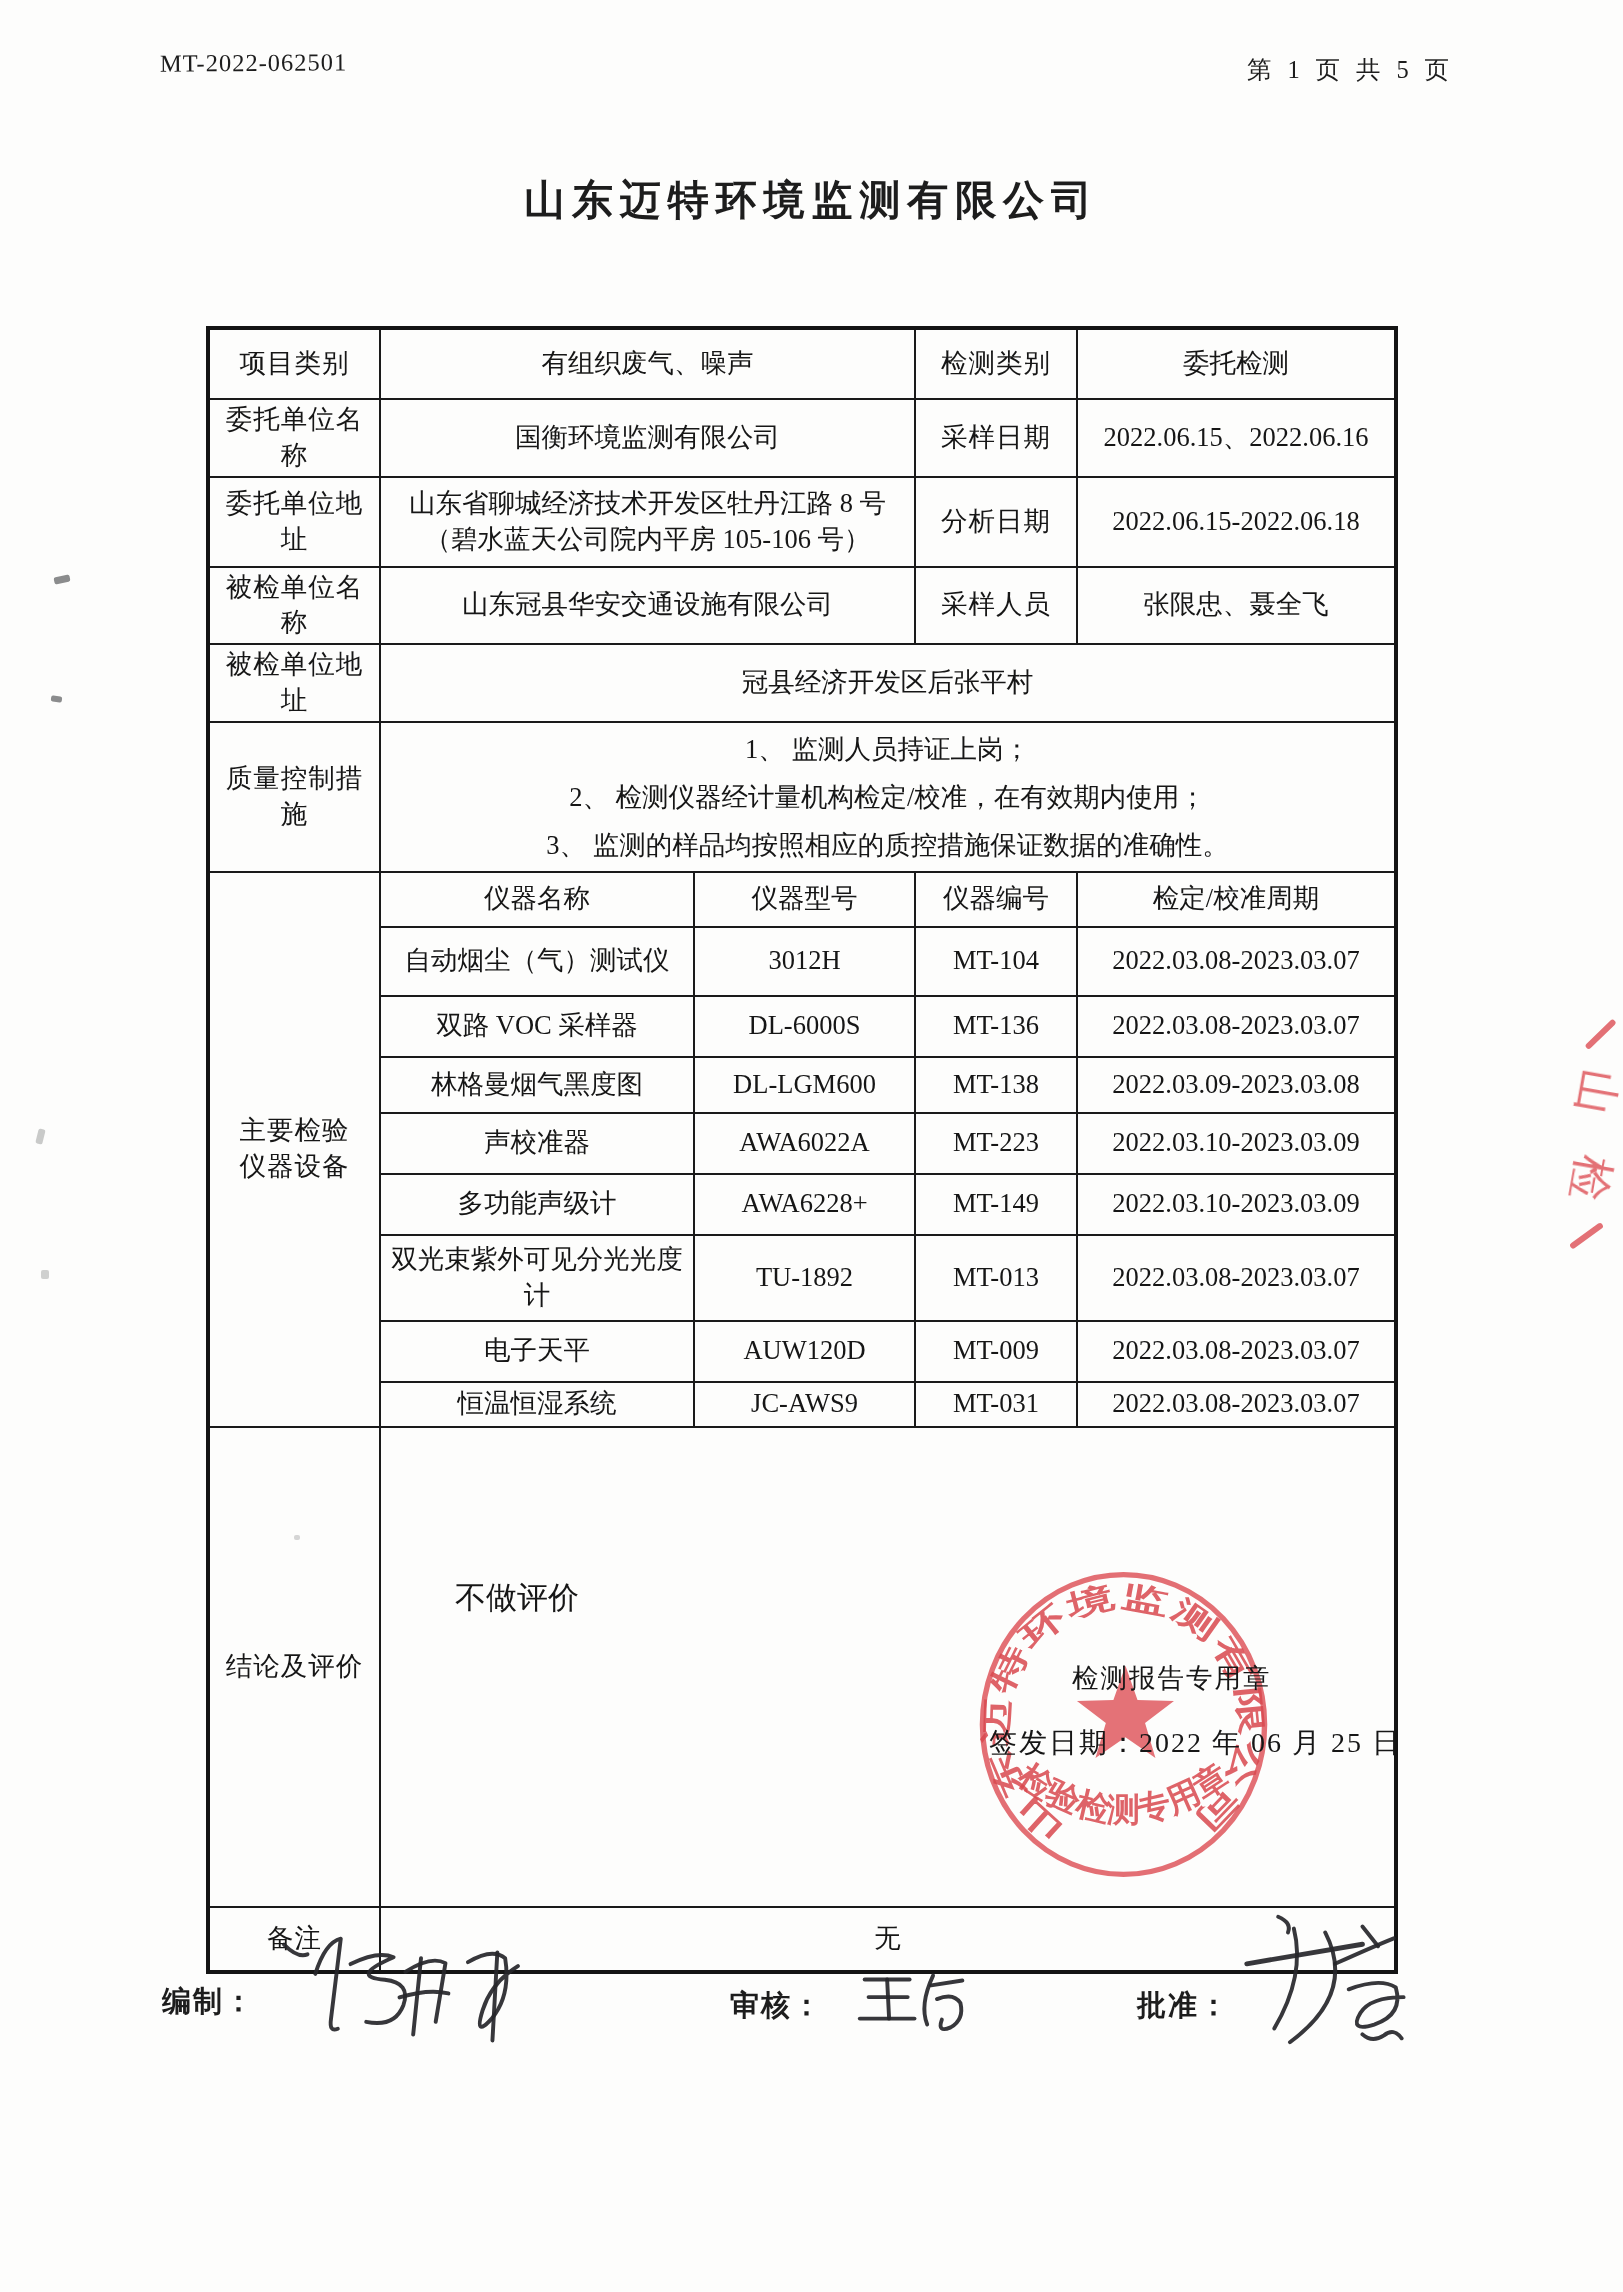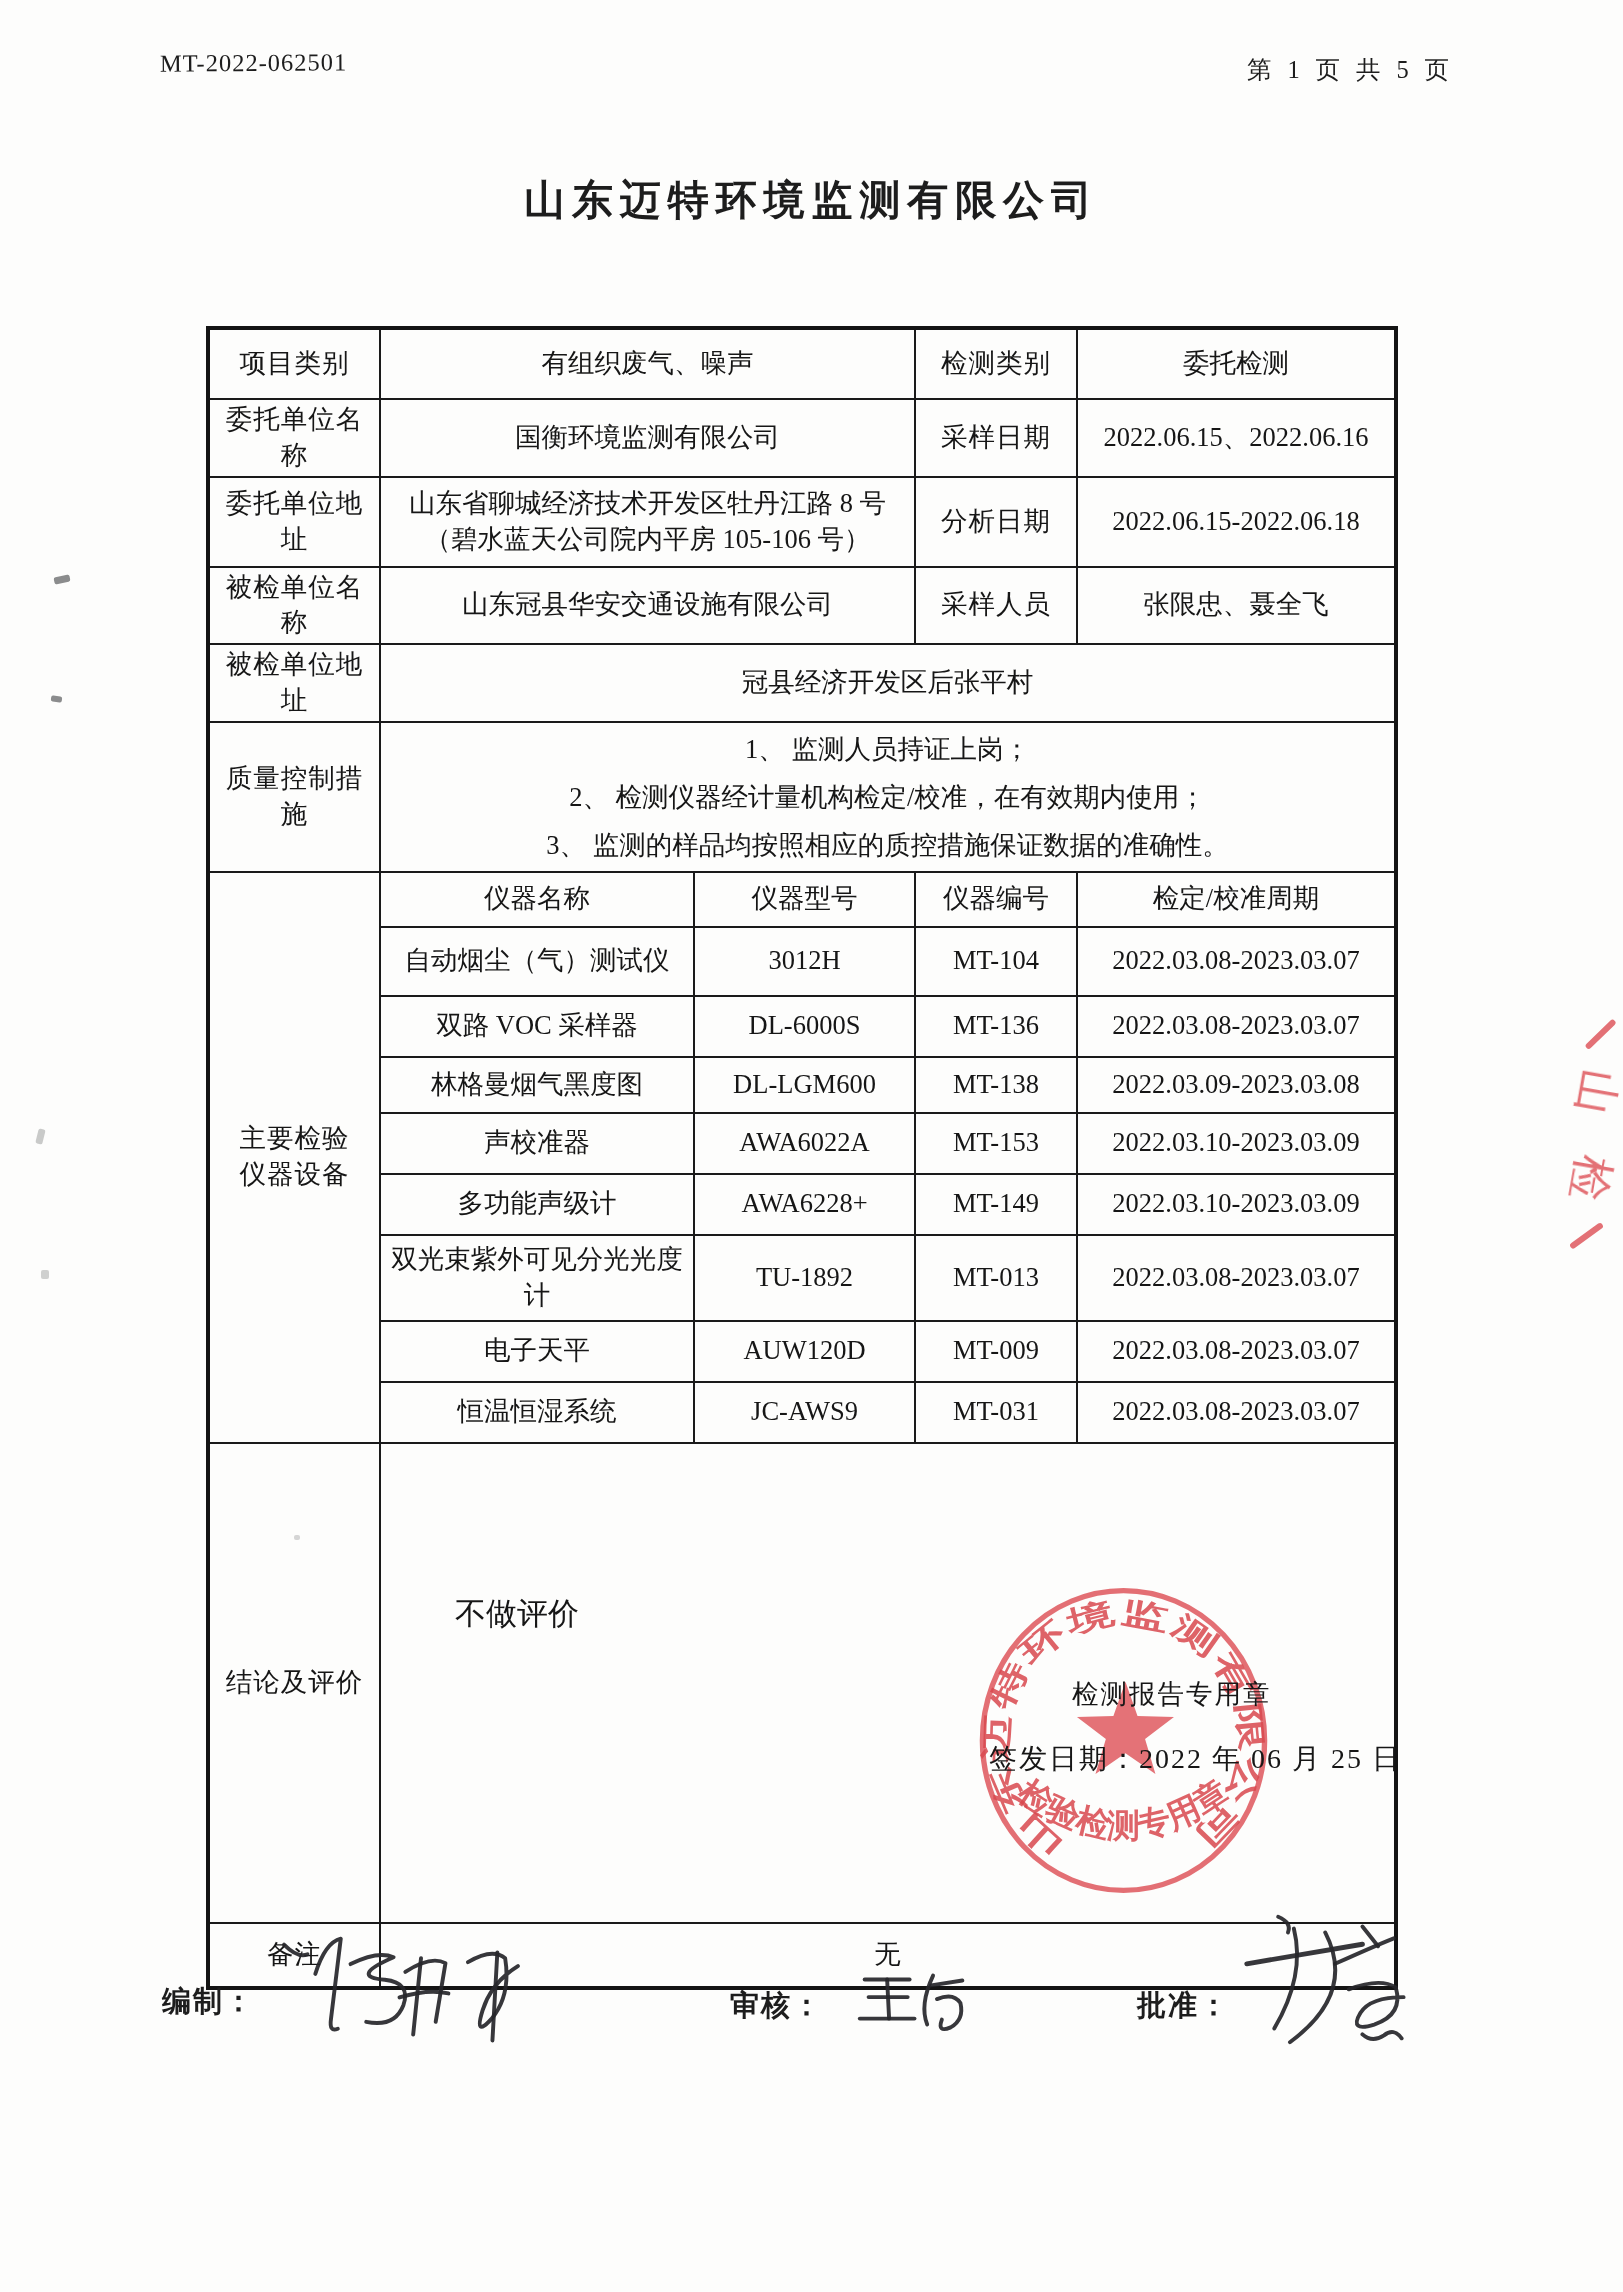--- a/index.html
+++ b/index.html
@@ -150,42 +150,42 @@
     </tr>
     <tr style="height:56px">
       <td>林格曼烟气黑度图</td>
       <td>DL-LGM600</td>
       <td>MT-138</td>
       <td>2022.03.09-2023.03.08</td>
     </tr>
     <tr style="height:61px">
       <td>声校准器</td>
       <td>AWA6022A</td>
-      <td>MT-153</td>
+      <td>MT-223</td>
       <td>2022.03.10-2023.03.09</td>
     </tr>
     <tr style="height:61px">
       <td>多功能声级计</td>
       <td>AWA6228+</td>
       <td>MT-149</td>
       <td>2022.03.10-2023.03.09</td>
     </tr>
     <tr style="height:86px">
       <td>双光束紫外可见分光光度计</td>
       <td>TU-1892</td>
       <td>MT-013</td>
       <td>2022.03.08-2023.03.07</td>
     </tr>
     <tr style="height:61px">
       <td>电子天平</td>
       <td>AUW120D</td>
       <td>MT-009</td>
       <td>2022.03.08-2023.03.07</td>
     </tr>
-    <tr style="height:61px">
+    <tr style="height:45px">
       <td>恒温恒湿系统</td>
       <td>JC-AWS9</td>
       <td>MT-031</td>
       <td>2022.03.08-2023.03.07</td>
     </tr>
 
     <tr style="height:480px">
       <td class="lab">结论及评价</td>
       <td colspan="4" class="conclusion-cell">
         <span class="conclusion-text">不做评价</span>

